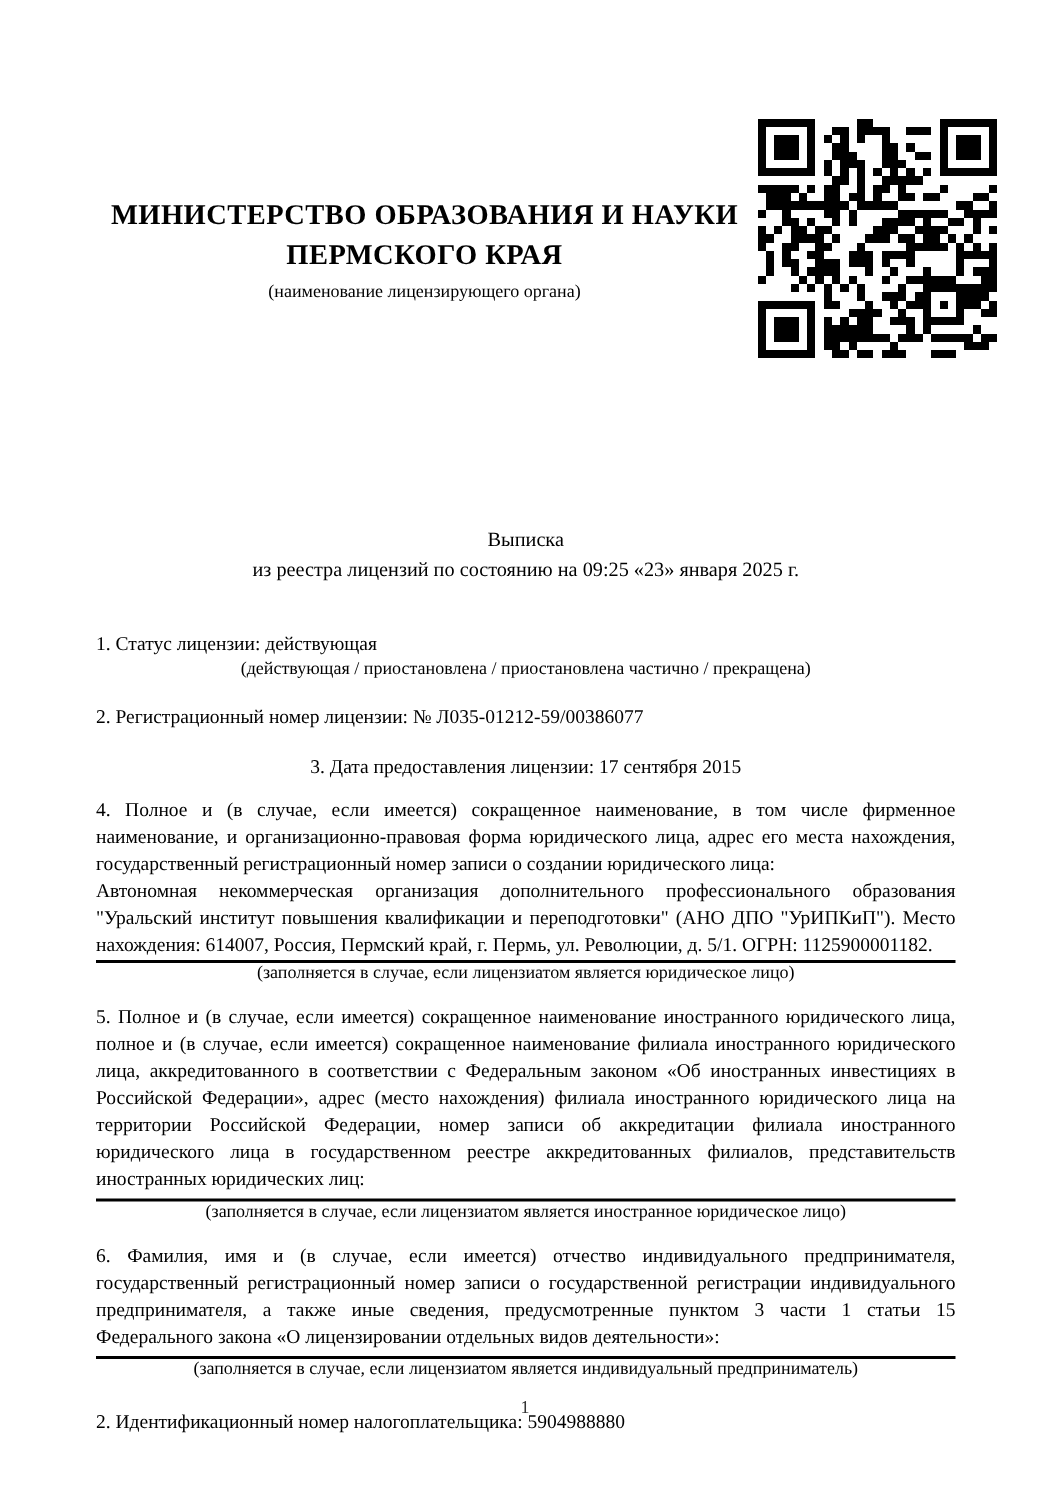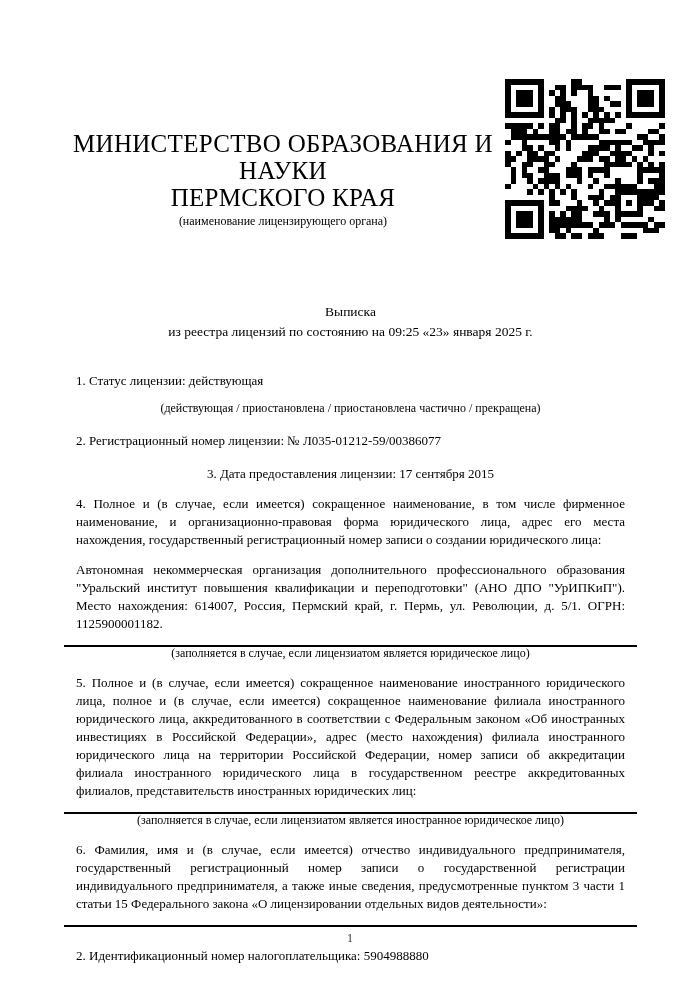--- a/index.html
+++ b/index.html
@@ -12,28 +12,28 @@
     font-size:13px;line-height:18px;
     overflow:hidden;
   }
   .qr{
     position:absolute;left:505px;top:79px;width:160px;height:160px;
   }
   .qr svg{width:100%;height:100%;display:block;}
   .ministry{
     position:absolute;left:43px;top:130px;width:480px;text-align:center;
   }
-  .ministry-name{font-weight:normal;font-size:25px;line-height:27px;letter-spacing:.3px;}
+  .ministry-name{font-weight:bold;font-size:19px;line-height:27px;letter-spacing:.3px;}
   .small-note{font-size:12px;line-height:13px;color:#000;}
   .ministry .small-note{margin-top:4px;}
   .content{
     position:absolute;left:64px;top:302px;width:573px;
   }
-  .doc-title{text-align:center;font-size:13.5px;line-height:20px;}
-  .item{margin:12px;}
+  .doc-title{text-align:center;font-size:13.5px;line-height:20px;margin-top:48px;}
+  .item{margin:0;}
   .para{text-align:justify;}
   .center{text-align:center;}
   .rule{border-top:2px solid #000;height:0;margin-top:1px;}
   .mt30{margin-top:30px;}
   .mt20{margin-top:20px;}
   .mt17{margin-top:17px;font-family:Liberation Serif, serif;}
   .mt15{margin-top:15px;text-align:center;}
   .mt14{margin-top:14px;}
   .mt11{margin-top:11px;}
   .mt4{margin-top:4px;}
@@ -506,20 +506,21 @@
     <div class="item para">Автономная некоммерческая организация дополнительного профессионального образования "Уральский институт повышения квалификации и переподготовки" (АНО ДПО "УрИПКиП"). Место нахождения: 614007, Россия, Пермский край, г. Пермь, ул. Революции, д. 5/1. ОГРН: 1125900001182.</div>
     <div class="rule"></div>
     <div class="small-note center">(заполняется в случае, если лицензиатом является юридическое лицо)</div>
 
     <div class="item para mt14">5. Полное и (в случае, если имеется) сокращенное наименование иностранного юридического лица, полное и (в случае, если имеется) сокращенное наименование филиала иностранного юридического лица, аккредитованного в соответствии с Федеральным законом «Об иностранных инвестициях в Российской Федерации», адрес (место нахождения) филиала иностранного юридического лица на территории Российской Федерации, номер записи об аккредитации филиала иностранного юридического лица в государственном реестре аккредитованных филиалов, представительств иностранных юридических лиц:</div>
     <div class="rule mt4"></div>
     <div class="small-note center">(заполняется в случае, если лицензиатом является иностранное юридическое лицо)</div>
 
     <div class="item para mt14">6. Фамилия, имя и (в случае, если имеется) отчество индивидуального предпринимателя, государственный регистрационный номер записи о государственной регистрации индивидуального предпринимателя, а также иные сведения, предусмотренные пунктом 3 части 1 статьи 15 Федерального закона «О лицензировании отдельных видов деятельности»:</div>
     <div class="rule mt4"></div>
+    <div class="small-note center">(заполняется в случае, если лицензиатом является индивидуальный предприниматель)</div>
 
     <div class="item mt20">2. Идентификационный номер налогоплательщика: 5904988880</div>
 
   </div>
 
   <div class="page-number">1</div>
 
 </div>
 
 </body></html>

